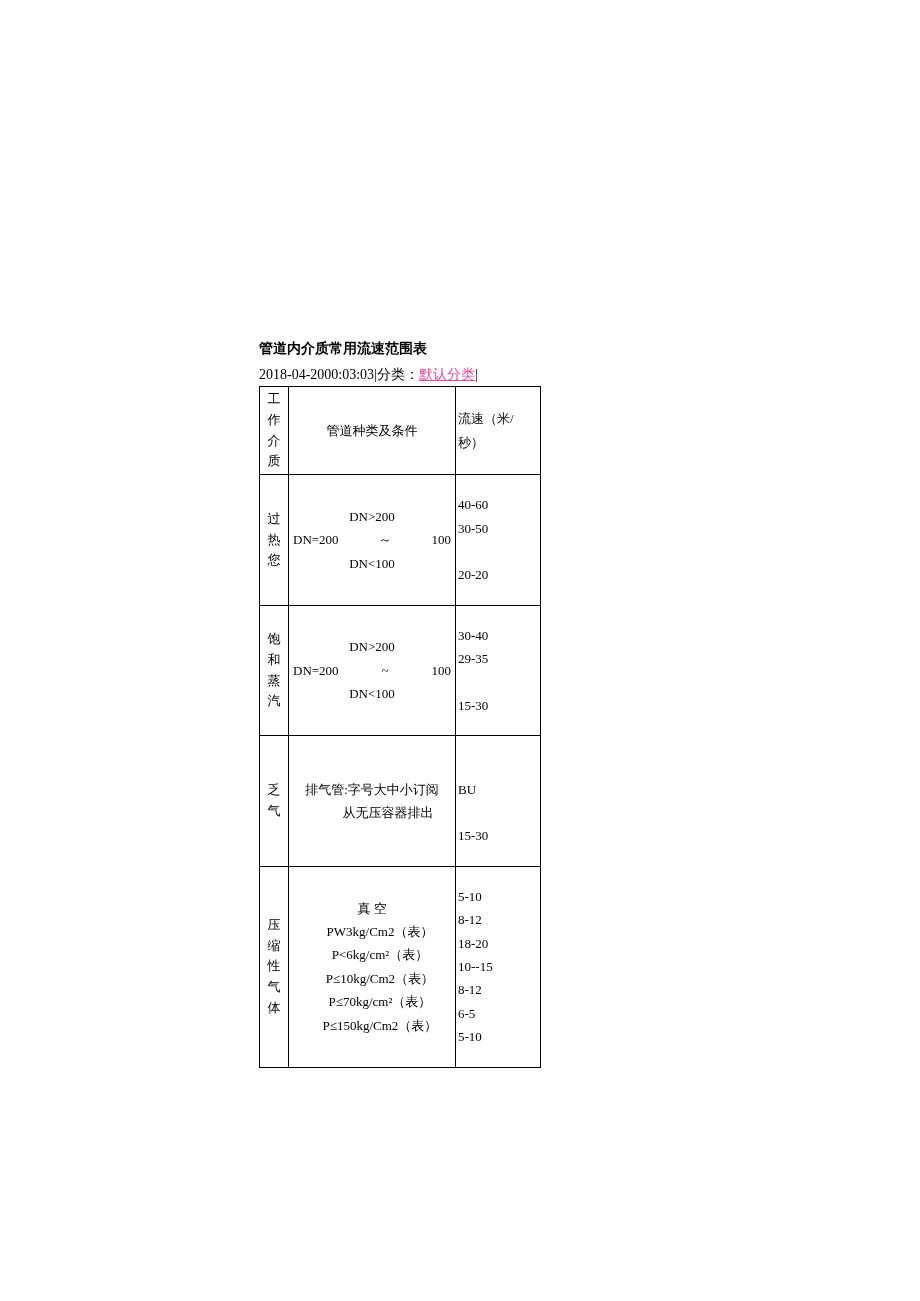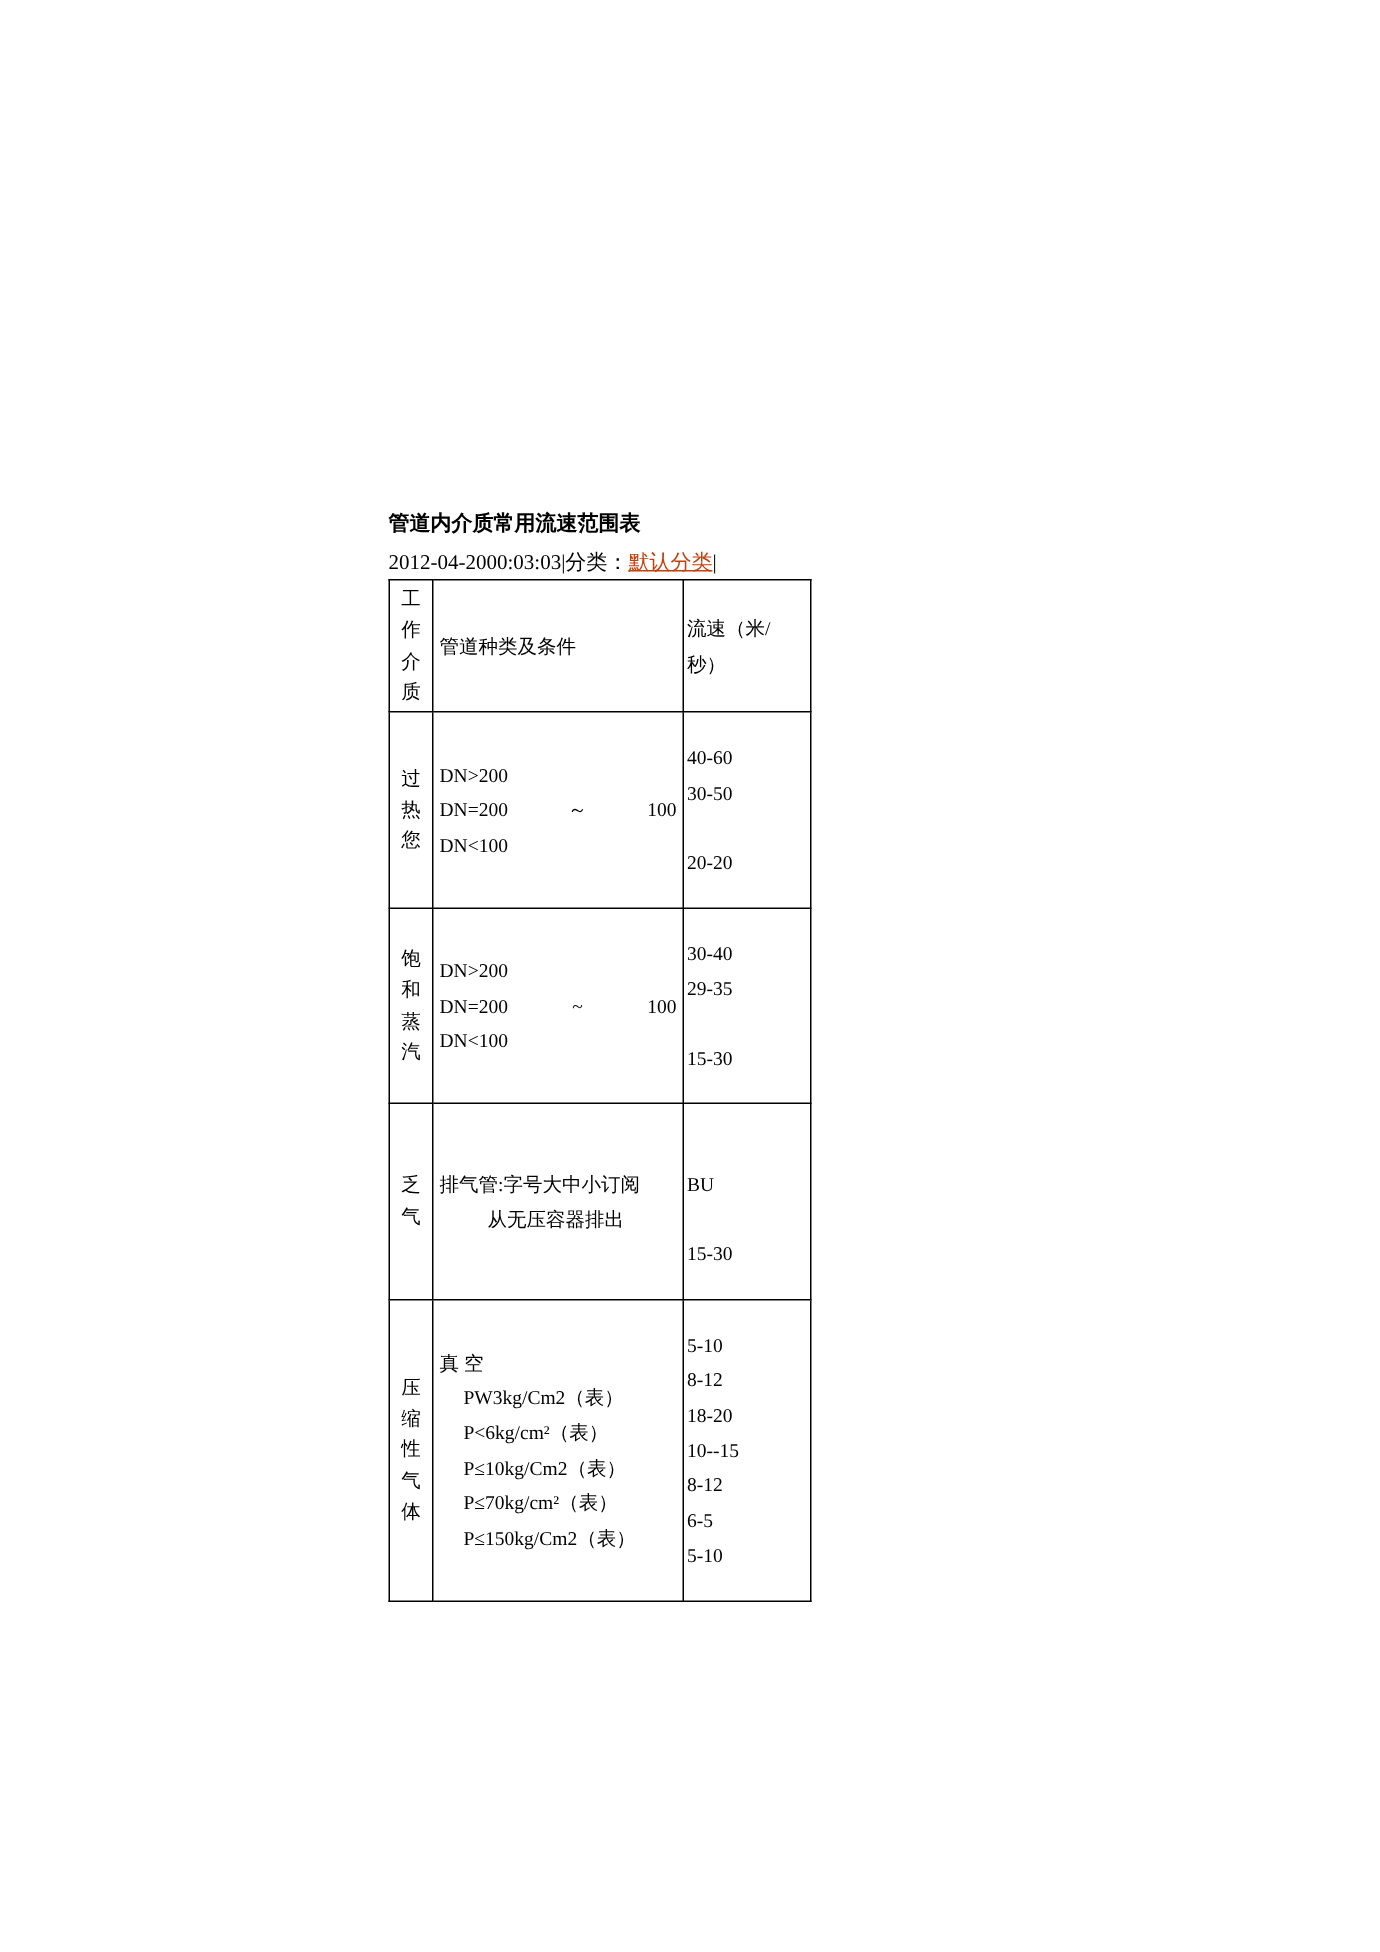--- a/index.html
+++ b/index.html
@@ -17,21 +17,21 @@
       box-sizing: border-box;
     }
     .title {
       font-weight: bold;
       margin-bottom: 8px;
     }
     .meta-line {
       margin-bottom: 2px;
     }
     .category-link {
-      color: #c2410c;
+      color: #ec4899;
       text-decoration: underline;
       cursor: pointer;
     }
     .tags-line {
       margin-bottom: 0;
     }
     table {
       border-collapse: collapse;
       width: 270px;
       table-layout: fixed;
@@ -48,20 +48,21 @@
       letter-spacing: 0;
     }
     td.col1 span {
       display: block;
       line-height: 1.6;
     }
     td.col2 {
       width: 158px;
       padding: 6px 4px;
       line-height: 1.8;
+      text-align: center;
     }
     td.col3 {
       width: 80px;
       padding: 18px 2px;
       line-height: 1.8;
     }
     .spread {
       display: flex;
       justify-content: space-between;
     }
@@ -73,21 +74,21 @@
     }
   </style>
 </head>
 <body>
 
 <div class="page">
 
   <div class="title">管道内介质常用流速范围表</div>
 
   <div class="meta-line">
-    <span>2012-04-2000:03:03</span><span>|分类：</span><a class="category-link">默认分类</a><span>|</span>
+    <span>2018-04-2000:03:03</span><span>|分类：</span><a class="category-link">默认分类</a><span>|</span>
   </div>
 
 
   <table>
     <tbody>
         <tr>
       <td class="col1">
         <span>工</span>
         <span>作</span>
         <span>介</span>

